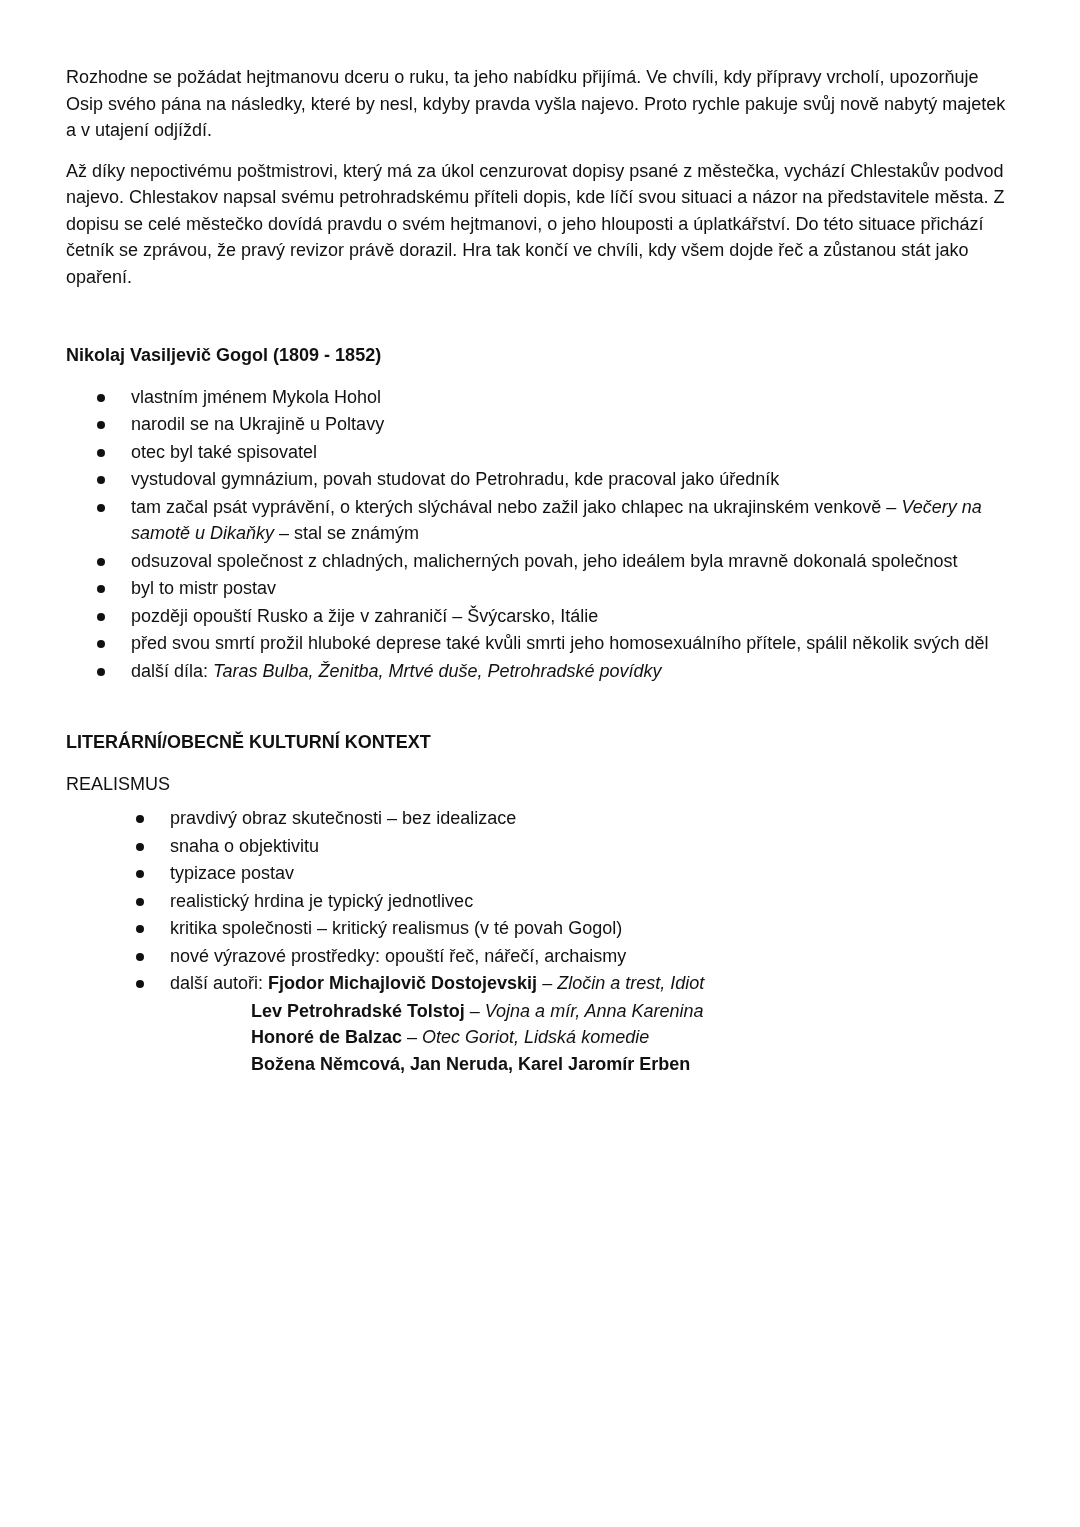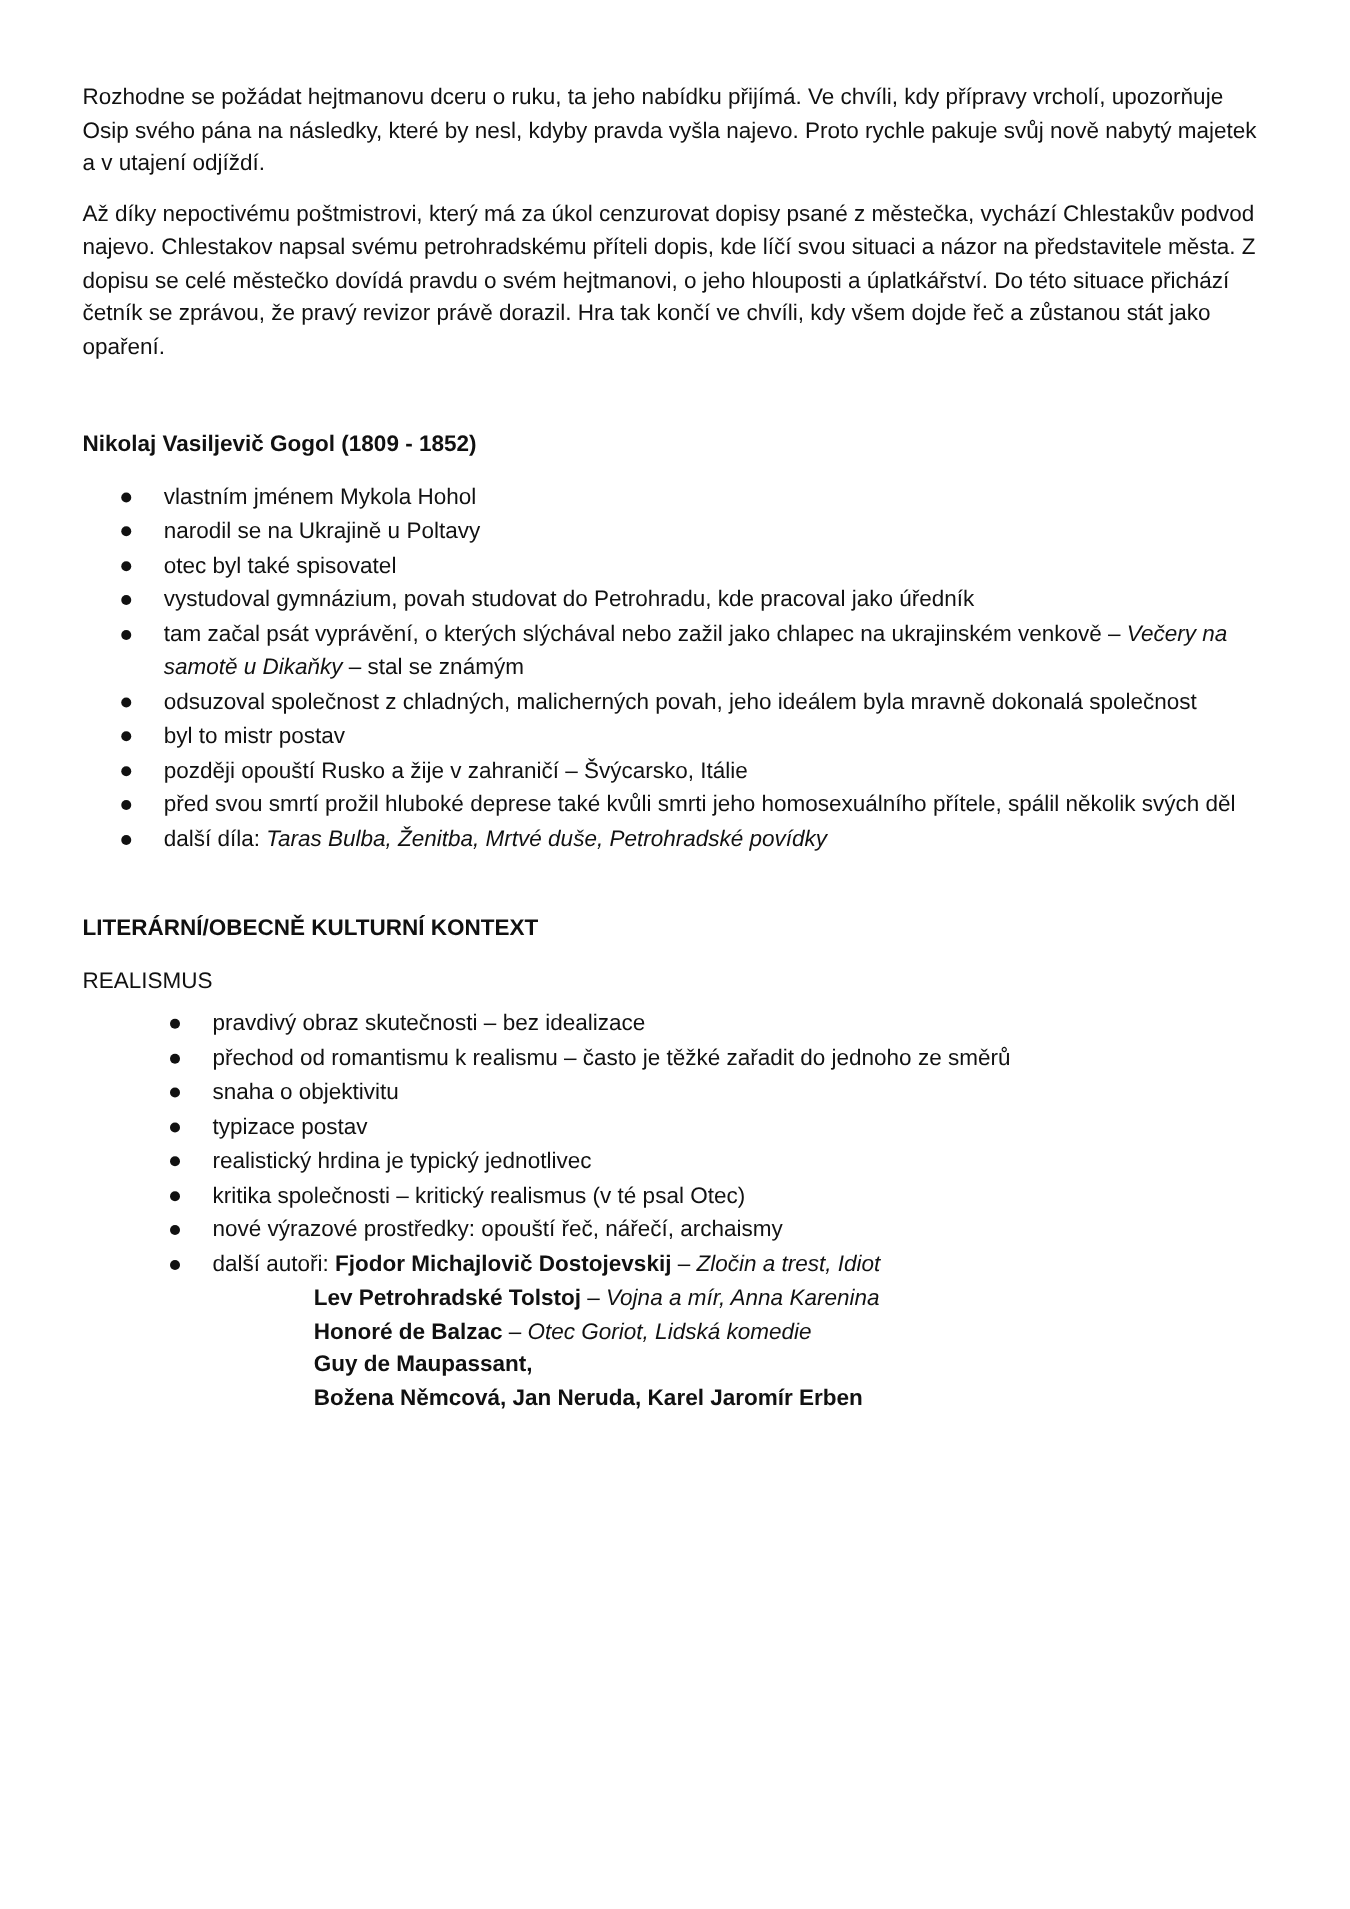--- a/index.html
+++ b/index.html
@@ -84,29 +84,27 @@
     <li><span class="bullet"></span><span>další díla: </span><span class="ital">Taras Bulba, Ženitba, Mrtvé duše, Petrohradské povídky</span></li>
   </ul>
 
   <div style="height:44px"></div>
 
   <p class="heading" style="margin-bottom:15px">LITERÁRNÍ/OBECNĚ KULTURNÍ KONTEXT</p>
   <p style="margin-bottom:8px">REALISMUS</p>
 
   <ul class="list2">
     <li><span class="bullet"></span><span>pravdivý obraz skutečnosti – bez idealizace</span></li>
-    <li><span class="bullet"></span><span>přechod od romantismu k realismu – často je těžké zařadit do jednoho ze směrů</span></li>
     <li><span class="bullet"></span><span>snaha o objektivitu</span></li>
     <li><span class="bullet"></span><span>typizace postav</span></li>
     <li><span class="bullet"></span><span>realistický hrdina je typický jednotlivec</span></li>
-    <li><span class="bullet"></span><span>kritika společnosti – kritický realismus (v té psal Otec)</span></li>
+    <li><span class="bullet"></span><span>kritika společnosti – kritický realismus (v té povah Gogol)</span></li>
     <li><span class="bullet"></span><span>nové výrazové prostředky: opouští řeč, nářečí, archaismy</span></li>
     <li><span class="bullet"></span><span>další autoři: </span><span class="bold">Fjodor Michajlovič Dostojevskij</span><span> – </span><span class="ital">Zločin a trest, Idiot</span></li>
   </ul>
 
   <div class="authors-cont">
     <div><span>Lev Petrohradské Tolstoj</span><span style="font-weight:normal"> – </span><span class="ital" style="font-weight:normal">Vojna a mír, Anna Karenina</span></div>
     <div><span>Honoré de Balzac</span><span style="font-weight:normal"> – </span><span class="ital" style="font-weight:normal">Otec Goriot, Lidská komedie</span></div>
-    <div><span>Guy de Maupassant,</span></div>
     <div><span>Božena Němcová, Jan Neruda, Karel Jaromír Erben</span></div>
   </div>
 
 </div>
 
 </body></html>

